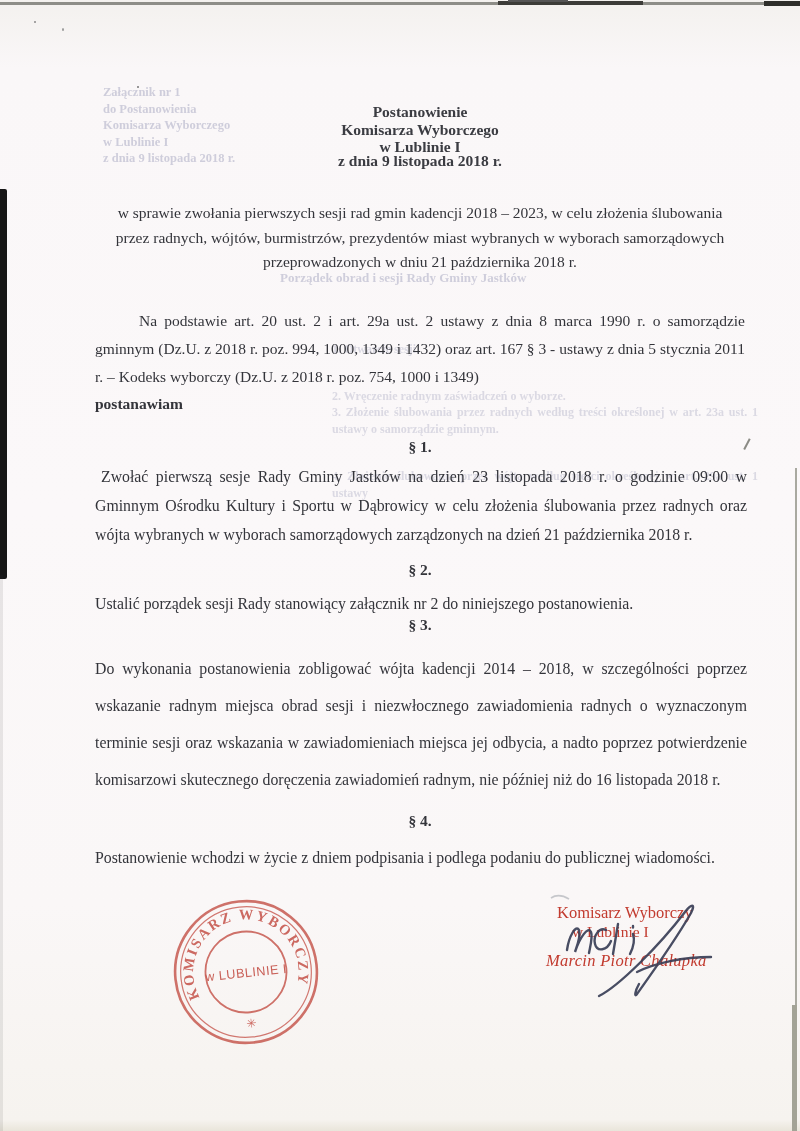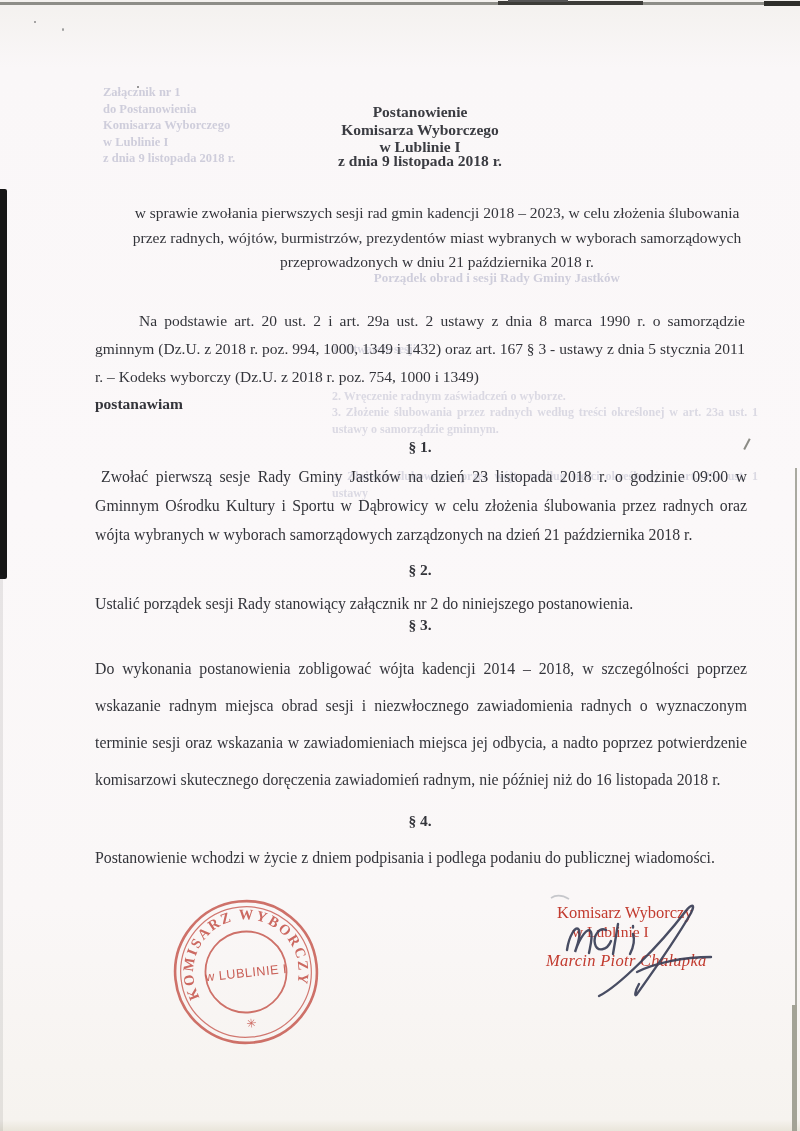--- a/index.html
+++ b/index.html
@@ -18,32 +18,32 @@
   .strip-left-fade{position:absolute;left:0;top:575px;width:3px;height:556px;background:rgba(60,60,55,0.10);}
   .edge-right{position:absolute;left:795px;top:468px;width:2px;height:540px;background:#a9a9a0;}
   .edge-right-low{position:absolute;left:792px;top:1005px;width:5px;height:126px;background:#a3a396;}
   .mark-slash{position:absolute;left:746px;top:438px;width:1.5px;height:12px;background:#8b8b85;transform:rotate(28deg);}
   .speck1{position:absolute;left:137px;top:86px;width:2px;height:2px;background:#777;border-radius:50%;}
   .speck2{position:absolute;left:62px;top:28px;width:2px;height:3px;background:#999;border-radius:50%;}
   .speck3{position:absolute;left:34px;top:21px;width:2px;height:2px;background:#8a8a8a;border-radius:50%;}
   
   .bt{position:absolute;color:rgba(106,110,152,0.30);filter:blur(0.6px);font-weight:bold;}
   .bt-block{left:103px;top:84px;width:142px;text-align:left;font-size:12.5px;line-height:16.5px;}
-  .bt-title{left:280px;top:270px;width:340px;text-align:right;font-size:13px;}
+  .bt-title{left:280px;top:270px;width:340px;text-align:left;font-size:13px;}
   .bt-li{font-size:12px;font-weight:bold;color:rgba(106,110,152,0.22);line-height:17px;}
   .bt-li1{left:332px;top:341px;width:420px;}
   .bt-li2{left:332px;top:388px;width:420px;}
   .bt-li3{left:332px;top:404px;width:426px;text-align:justify;}
   .bt-li4{left:332px;top:468px;width:426px;text-align:justify;}
   
   .doc-header{position:absolute;left:95px;top:86px;width:650px;text-align:center;
     font-weight:bold;font-size:15.5px;line-height:17.5px;color:#3b3c42;margin-top:17px;}
   .doc-date{position:absolute;left:95px;top:152px;width:650px;text-align:center;
     font-weight:bold;font-size:15.5px;color:#3b3c42;}
-  .doc-subject{position:absolute;left:122px;top:201px;width:630px;text-align:center;
+  .doc-subject{position:absolute;left:105px;top:201px;width:630px;text-align:center;
     font-size:15.5px;line-height:24.5px;}
   .doc-basis{position:absolute;left:95px;top:307px;width:650px;text-align:justify;
     font-size:15.5px;line-height:28px;text-indent:44px;}
   .doc-decree{position:absolute;left:95px;top:395px;width:650px;text-align:left;
     font-weight:bold;font-size:15.5px;}
   .sec-h{position:absolute;left:95px;width:650px;text-align:center;font-weight:bold;font-size:15.5px;}
   .sec-h1{top:438px;} .sec-h2{top:561px;} .sec-h3{top:616px;} .sec-h4{top:812px;}
   .sec-t{position:absolute;left:95px;width:652px;text-align:justify;font-size:15.8px;}
   .sec-t1{top:462px;line-height:29px;text-indent:6px;}
   .sec-t2{top:590px;line-height:28px;text-align:left;}

